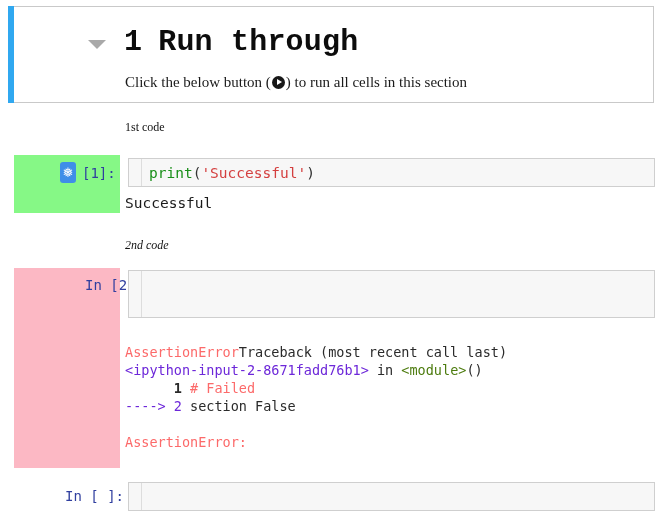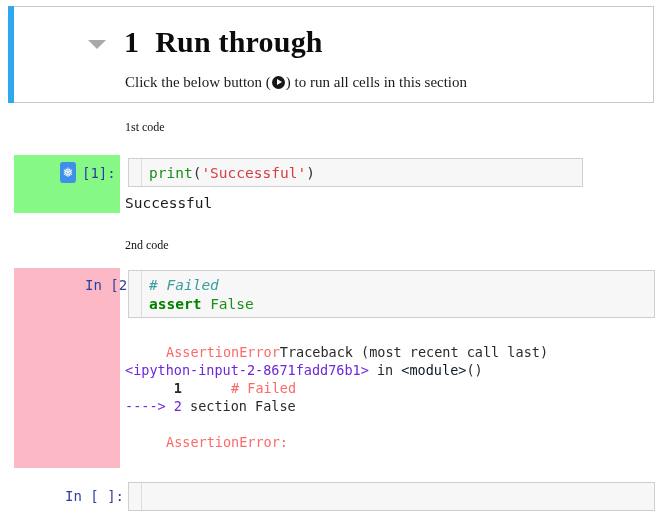--- a/index.html
+++ b/index.html
@@ -42,21 +42,21 @@
     width: 0;
     height: 0;
     border-left: 9px solid transparent;
     border-right: 9px solid transparent;
     border-top: 9px solid #a9a9a9;
   }
   .section-title {
     position: absolute;
     left: 124px;
     top: 25px;
-    font-family: Liberation Serif, serif;
+    font-family: Liberation Mono, monospace;
     font-size: 30px;
     font-weight: bold;
     color: #0c0c0c;
     letter-spacing: 0.2px;
     white-space: nowrap;
   }
   .section-title .num {
     margin-right: 16px;
   }
   .section-subtitle {
@@ -93,21 +93,21 @@
   
   .md-label {
     position: absolute;
     left: 125px;
     font-family: "Liberation Serif", serif;
     font-size: 12px;
     color: #111111;
     white-space: nowrap;
   }
   .md-1 { top: 120px; }
-  .md-2 { top: 238px; }
+  .md-2 { top: 238px; font-style: italic; }
 
   
   .cell { position: absolute; left: 0; width: 668px; }
 
   .prompt-bg {
     position: absolute;
     left: 14px;
     box-sizing: border-box;
   }
   .prompt-bg.green { background: #86f886; }
@@ -178,24 +178,24 @@
   }
 
   .traceback {
     position: absolute;
     font-family: "DejaVu Sans Mono", "Liberation Mono", monospace;
     font-size: 13.5px;
     line-height: 18px;
     white-space: pre;
     color: #1a1a1a;
   }
-  .tb-err   { color: #fc6a6a; margin-left: 41px; }
+  .tb-err   { color: #fc6a6a; }
   .tb-plain { color: #2a2a2a; }
   .tb-grn   { color: #6d28d9; }
-  .tb-cyan  { color: #0f172a; }
+  .tb-cyan  { color: #4d7c0f; }
   .tb-num   { color: #2a2a2a; font-weight: bold; }
 </style>
 </head>
 <body>
 
 <div class="section-card"></div>
 <div class="section-accent"></div>
 <div class="section-caret"></div>
 
 <div class="section-title">
@@ -206,38 +206,36 @@
   <span>Click the below button (</span><span class="play-glyph"></span><span>) to run all cells in this section</span>
 </div>
 
 <div class="md-label md-1">1st code</div>
 
 <div class="cell">
   <div class="prompt-bg green" style="top:155px; height:58px; width:106px;"></div>
   <div class="snow-badge" style="left:60px; top:162px;">❅</div>
   <div class="prompt-label" style="left:82px; top:165px;">[1]:</div>
 
-  <div class="input-box" style="left:128px; top:158px; width:455px; height:29px;">
+  <div class="input-box" style="left:128px; top:158px; width:527px; height:29px;">
     <div class="input-gutter"></div>
     <div class="code-text"><span class="fn">print</span><span class="punct">(</span><span class="str">'Successful'</span><span class="punct">)</span></div>
   </div>
 
   <div class="stdout" style="left:125px; top:194px;">Successful</div>
 </div>
 
 <div class="md-label md-2">2nd code</div>
 
 <div class="cell">
   <div class="prompt-bg pink" style="top:268px; height:200px; width:106px;"></div>
   <div class="prompt-label" style="left:14px; top:277px; width:94px;margin-left:36px;">In [2]:</div>
 
   <div class="input-box" style="left:128px; top:270px; width:527px; height:48px;">
     <div class="input-gutter"></div>
-    <div class="code-text"><span class="comment"># Failed</span>
-<span class="kw">assert</span> <span class="const">False</span></div>
   </div>
 
   <div class="traceback" style="left:125px; top:343px;"><span class="tb-err">AssertionError</span><span class="tb-plain">Traceback (most recent call last)</span>
 <span class="tb-grn">&lt;ipython-input-2-8671fadd76b1&gt;</span><span class="tb-plain"> in </span><span class="tb-cyan">&lt;module&gt;</span><span class="tb-plain">()</span>
       <span class="tb-num">1</span> <span class="tb-err"># Failed</span>
 <span class="tb-grn">----&gt; </span><span class="tb-grn">2</span><span class="tb-plain"> section False</span>
 
 <span class="tb-err">AssertionError:</span></div>
 </div>
 

